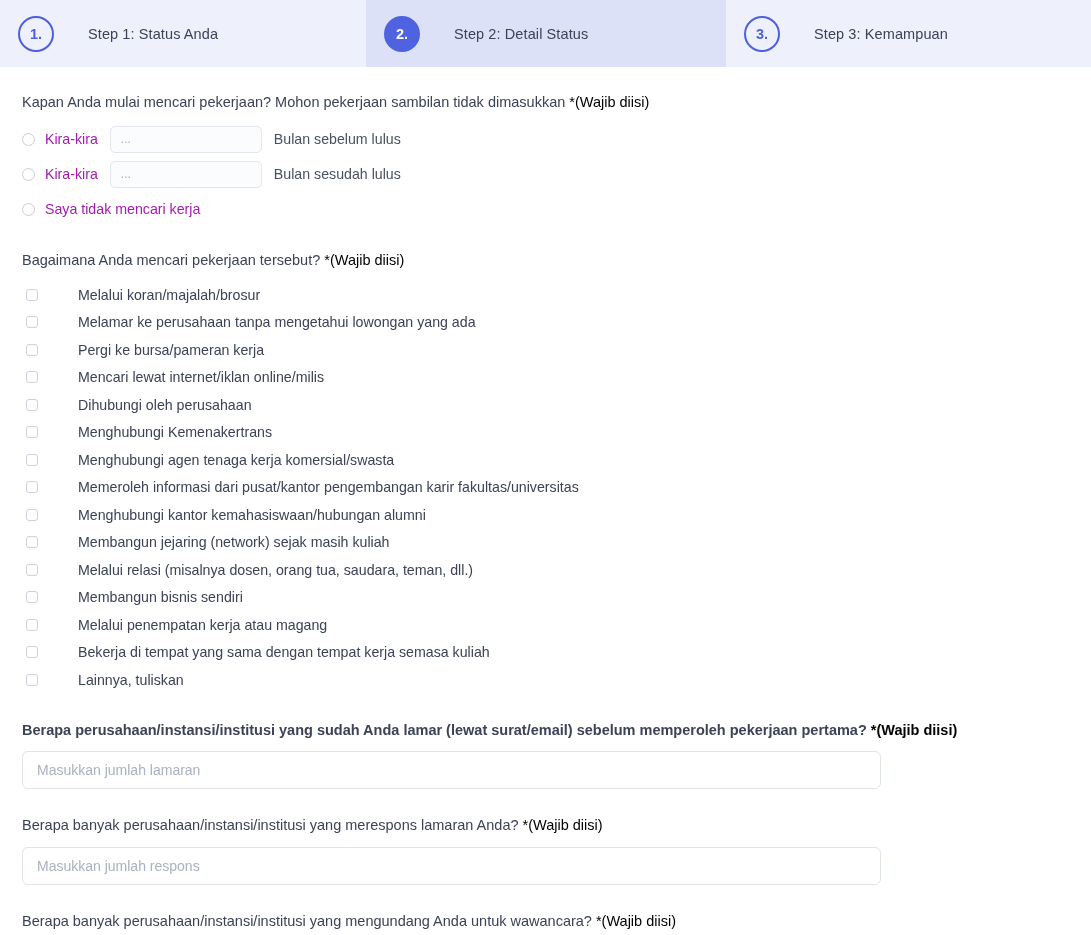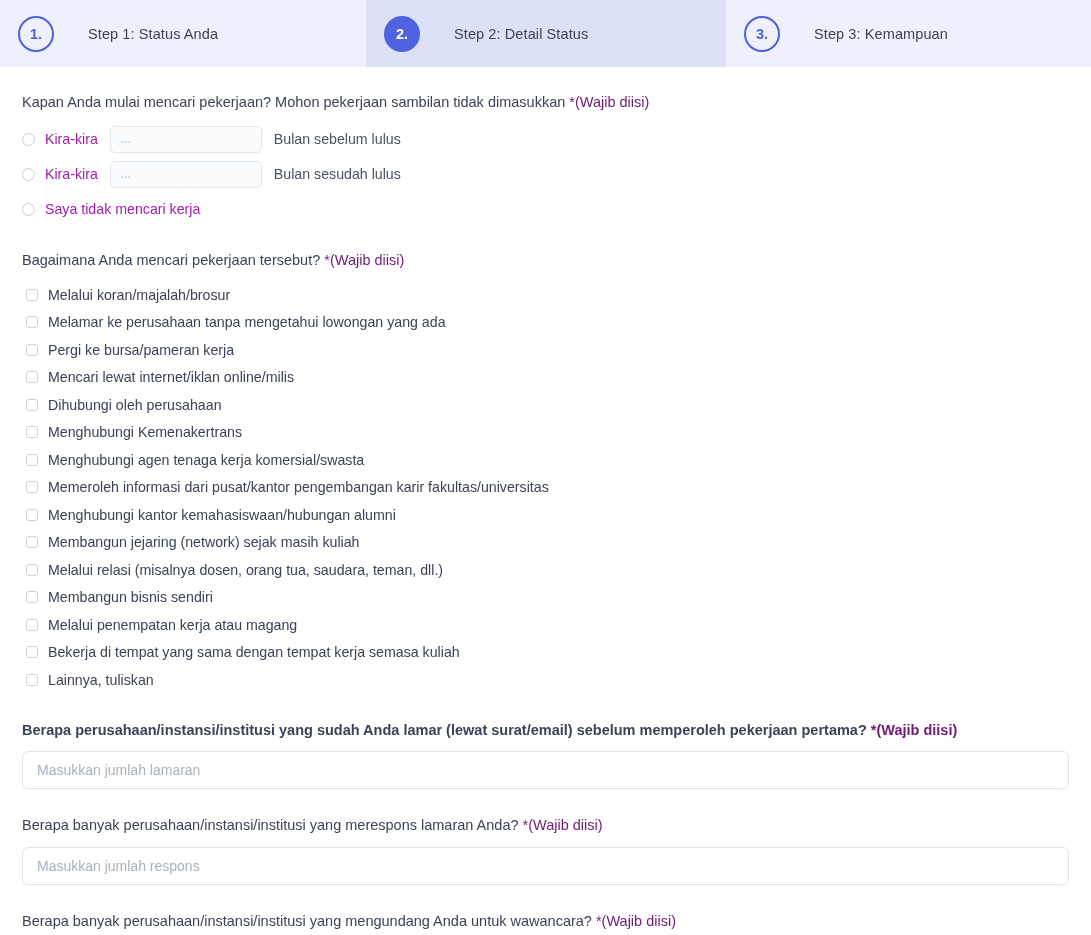--- a/index.html
+++ b/index.html
@@ -65,21 +65,21 @@
   }
 
   .question {
     font-size: 14.5px;
     color: #3c4257;
     line-height: 1.35;
     margin-top: 26px;
     margin-bottom: 11px;
   }
   .req {
-    color: #701a75;
+    color: #000000;
     white-space: nowrap;
   }
 
   
   .radio-row {
     display: flex;
     align-items: center;
     height: 31px;
     margin-bottom: 4px;
   }
@@ -114,40 +114,41 @@
     font-size: 14.2px;
     color: #4a5160;
   }
 
   
   .cb-list { margin-top: 2px; }
   .cb-row {
     display: flex;
     align-items: center;
     height: 27.5px;
+    gap: 30px;
   }
   .cb-mark {
     width: 12px;
     height: 12px;
     border-radius: 3px;
     border: 1px solid #ccd1db;
     background: #fff;
     flex: 0 0 auto;
     margin-right: 10px;
     margin-left: 4px;
   }
   .cb-text {
     font-size: 14.2px;
     color: #3c4257;
   }
 
   
   .big-input {
     display: block;
-    width: 1047px;
+    width: 859px;
     height: 38px;
     border: 1px solid #dfe3ea;
     border-radius: 6px;
     background: #ffffff;
     font-family: "Liberation Sans", sans-serif;
     font-size: 14px;
     color: #3c4257;
     padding: 0 14px;
     outline: none;
   }

